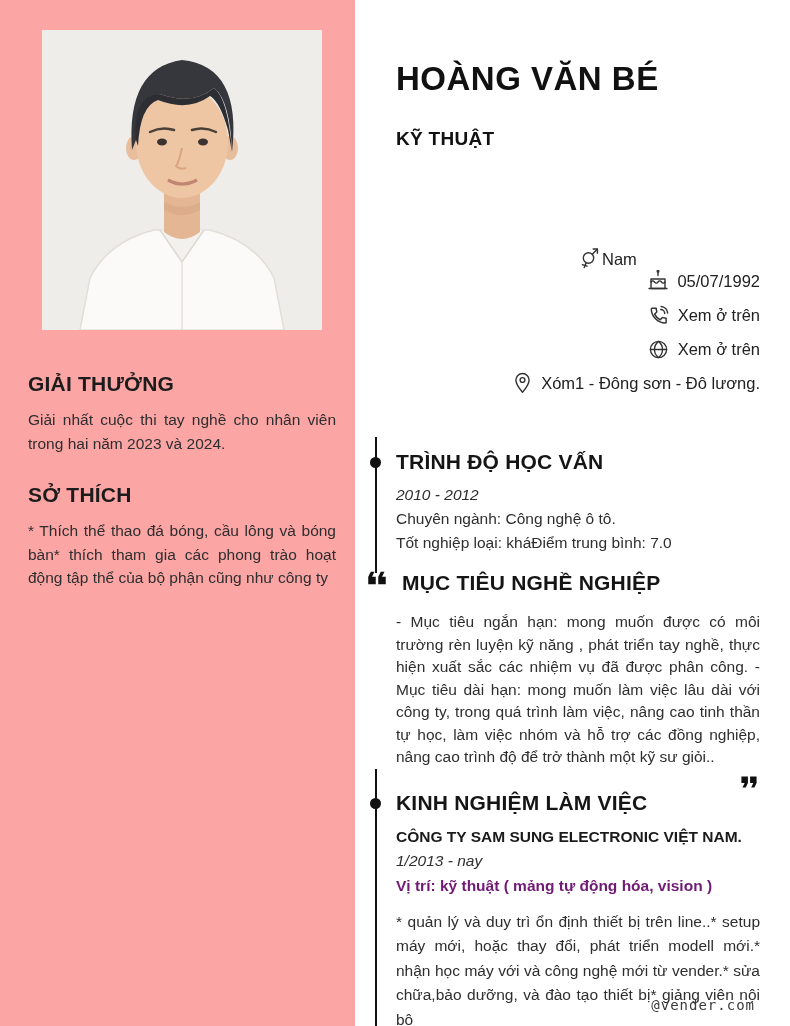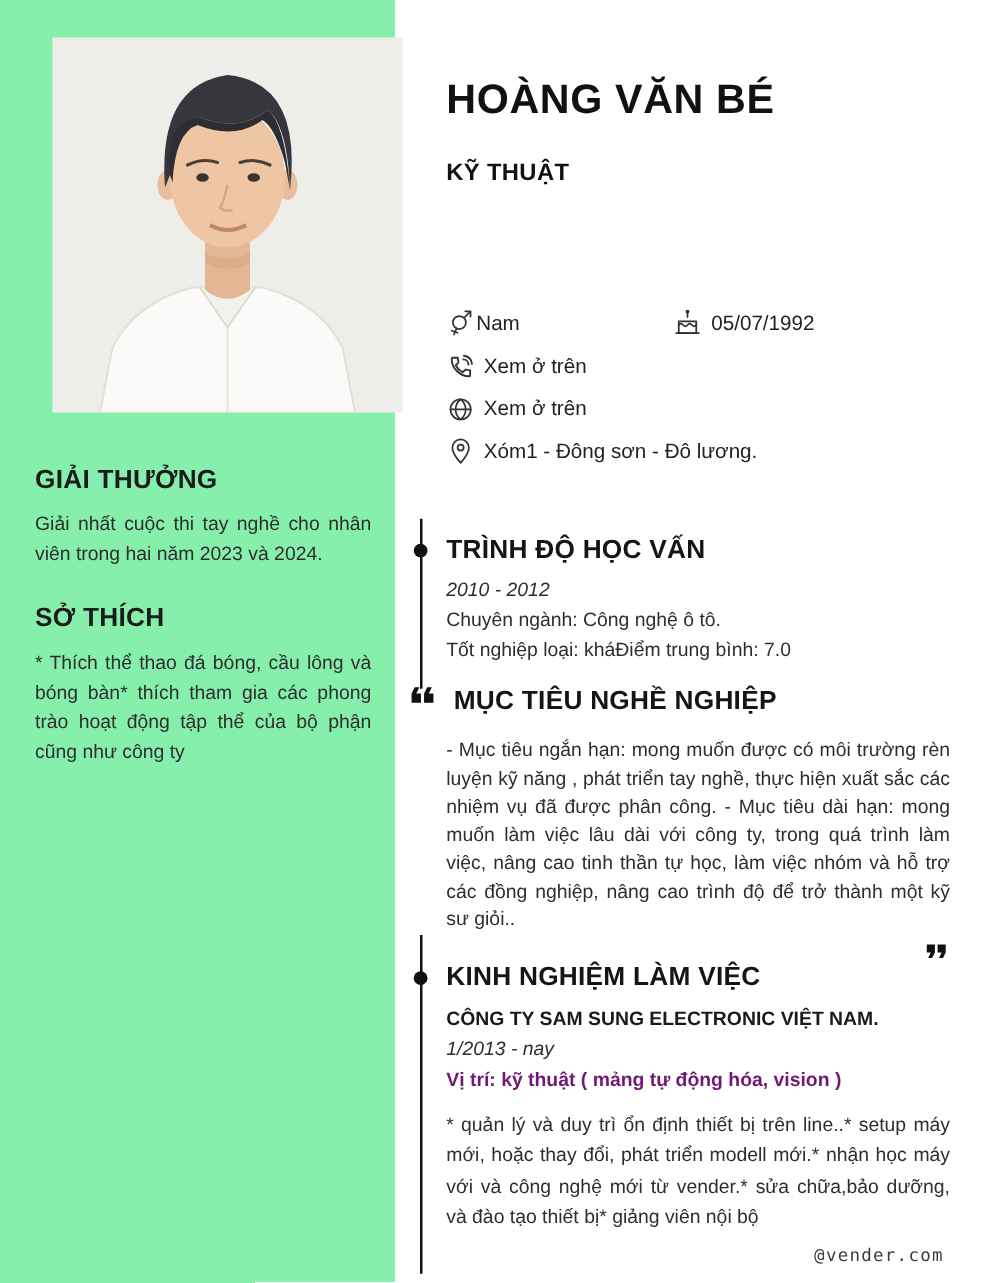--- a/index.html
+++ b/index.html
@@ -1,34 +1,34 @@
 <!DOCTYPE html>
 <html><head>
 <meta charset="utf-8">
 <style>
   * { margin:0; padding:0; box-sizing:border-box; }
   html,body { background:#ffffff; }
   body { font-family:"Liberation Sans","DejaVu Sans",sans-serif; color:#2b2b2b; }
   .page { width:790px; height:1026px; position:relative; overflow:hidden; background:#ffffff; display:flex; }
 
   
-  .sidebar { width:316px; height:100%; background:#86efac; flex-shrink:0; }
+  .sidebar { width:355px; height:100%; background:#fca5a5; flex-shrink:0; }
   .photo-frame { width:280px; height:300px; margin:30px 0 0 42px; overflow:hidden; background:#f1efec; }
   .photo-frame svg { display:block; }
   .side-content { padding:42px 19px 0 28px; }
   .side-heading { font-size:21px; font-weight:700; color:#1c1c1c; letter-spacing:.2px; margin-bottom:12px; }
   .side-text { font-size:15.5px; line-height:23.5px; color:#2e2e2e; text-align:justify; margin-bottom:28px; }
 
   
   .main { flex:1; padding:0 30px 0 41px; position:relative; }
   .name { margin-top:60px; font-size:33px; font-weight:700; color:#111; letter-spacing:.5px; }
   .job-title { margin-top:30px; font-size:19px; font-weight:700; color:#111; letter-spacing:.3px; }
 
   .info { margin-top:98px; display:flex; flex-direction:column; gap:12px; }
-  .info-row { display:flex; align-items:flex-start; min-height:22px; }
+  .info-row { display:flex; align-items:flex-end; min-height:22px;flex-direction:column; }
   .info-cell { display:flex; align-items:center; font-size:16.5px; color:#222; }
   .info-cell.first { width:182px; }
   .info-cell .ic { display:inline-flex; width:22px; height:22px; align-items:center; justify-content:center; margin-right:8px; flex-shrink:0; }
   .info-cell.gender .ic { margin-right:2px; }
 
   
   .section { position:relative; }
   .section-heading { font-size:21px; font-weight:700; color:#151515; letter-spacing:.2px; }
   .tl-line { position:absolute; left:-21px; width:2px; background:#111; }
   .tl-dot { position:absolute; left:-26px; width:11px; height:11px; border-radius:50%; background:#111; }

